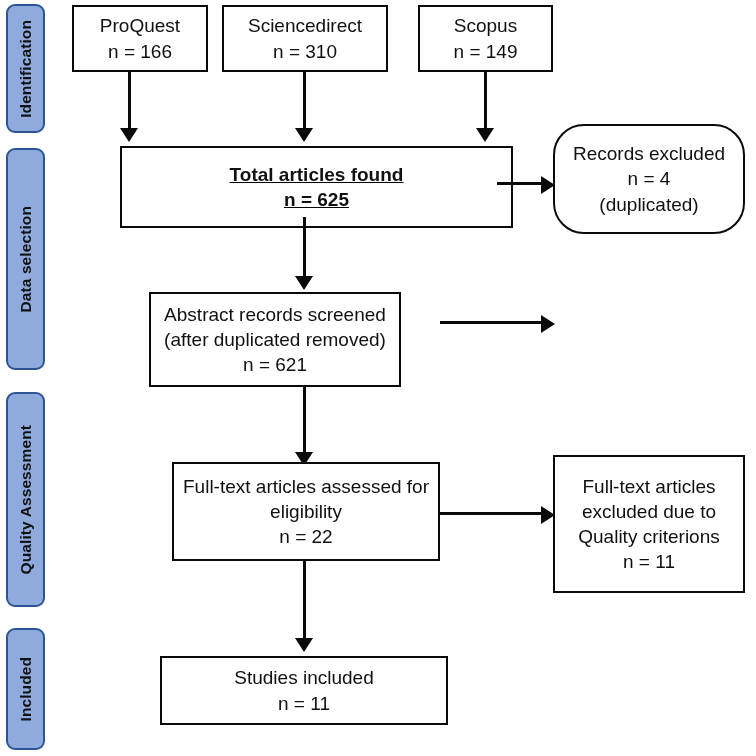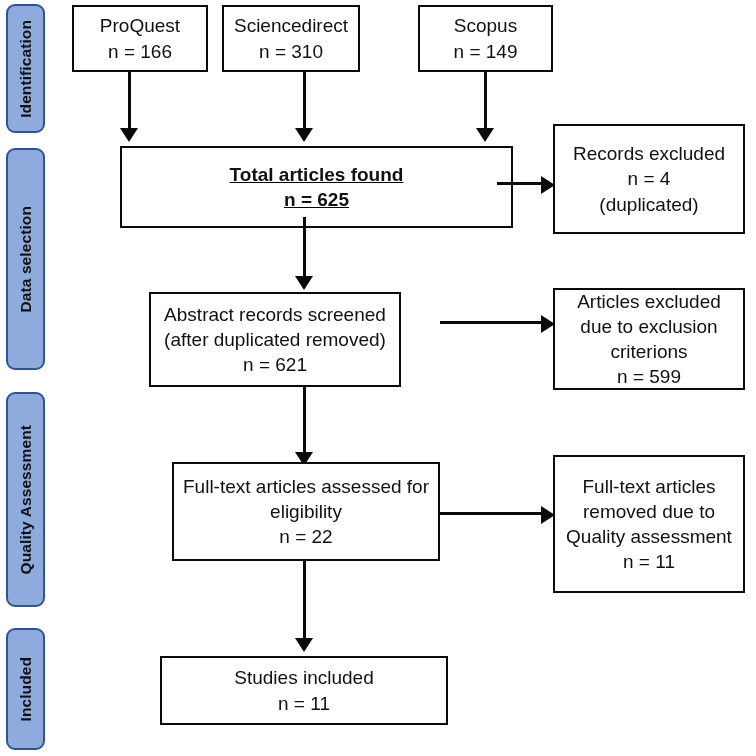--- a/index.html
+++ b/index.html
@@ -111,21 +111,21 @@
 
   <div class="phase" style="top:628px; height:122px;">
     <span class="phase-label">Included</span>
   </div>
 
   <div class="box" style="left:72px; top:5px; width:136px; height:67px;">
     <div class="line">ProQuest</div>
     <div class="line">n = 166</div>
   </div>
 
-  <div class="box" style="left:222px; top:5px; width:138px; height:67px;">
+  <div class="box" style="left:222px; top:5px; width:166px; height:67px;">
     <div class="line">Sciencedirect</div>
     <div class="line">n = 310</div>
   </div>
 
   <div class="box" style="left:418px; top:5px; width:135px; height:67px;">
     <div class="line">Scopus</div>
     <div class="line">n = 149</div>
   </div>
 
   <div class="vline" style="left:128px; top:72px; height:58px;"></div>
@@ -138,55 +138,51 @@
   <div class="arrow-down" style="left:476px; top:128px;"></div>
 
   <div class="box bold" style="left:120px; top:146px; width:393px; height:82px;text-decoration:underline;">
     <div class="line">Total articles found</div>
     <div class="line">n = 625</div>
   </div>
 
   <div class="hline" style="left:497px; top:182px; width:48px;"></div>
   <div class="arrow-right" style="left:541px; top:176px;"></div>
 
-  <div class="box" style="left:553px; top:124px; width:192px; height:110px;">
+  <div class="box" style="left:553px; top:124px; width:192px; height:110px;border-radius:31px;">
     <div class="line">Records excluded</div>
     <div class="line">n = 4</div>
     <div class="line">(duplicated)</div>
   </div>
 
   <div class="vline" style="left:303px; top:217px; height:62px;"></div>
   <div class="arrow-down" style="left:295px; top:276px;"></div>
 
   <div class="box" style="left:149px; top:292px; width:252px; height:95px;">
     <div class="line">Abstract records screened (after duplicated removed)</div>
     <div class="line">n = 621</div>
   </div>
 
   <div class="hline" style="left:440px; top:321px; width:105px;"></div>
   <div class="arrow-right" style="left:541px; top:315px;"></div>
 
-  <div class="box" style="left:553px; top:288px; width:192px; height:102px;">
-    <div class="line">Articles excluded due to exclusion criterions</div>
-    <div class="line">n = 599</div>
-  </div>
 
   <div class="vline" style="left:303px; top:387px; height:68px;"></div>
   <div class="arrow-down" style="left:295px; top:452px;"></div>
 
   <div class="box" style="left:172px; top:462px; width:268px; height:99px;">
     <div class="line">Full-text articles assessed for eligibility</div>
     <div class="line">n = 22</div>
   </div>
 
   <div class="hline" style="left:440px; top:512px; width:105px;"></div>
   <div class="arrow-right" style="left:541px; top:506px;"></div>
 
   <div class="box" style="left:553px; top:455px; width:192px; height:138px;">
-    <div class="line">Full-text articles removed due to Quality assessment</div>
+    <div class="line">Full-text articles excluded due to Quality criterions</div>
     <div class="line">n = 11</div>
   </div>
 
   <div class="vline" style="left:303px; top:561px; height:80px;"></div>
   <div class="arrow-down" style="left:295px; top:638px;"></div>
 
   <div class="box" style="left:160px; top:656px; width:288px; height:69px;">
     <div class="line">Studies included</div>
     <div class="line">n = 11</div>
   </div>

